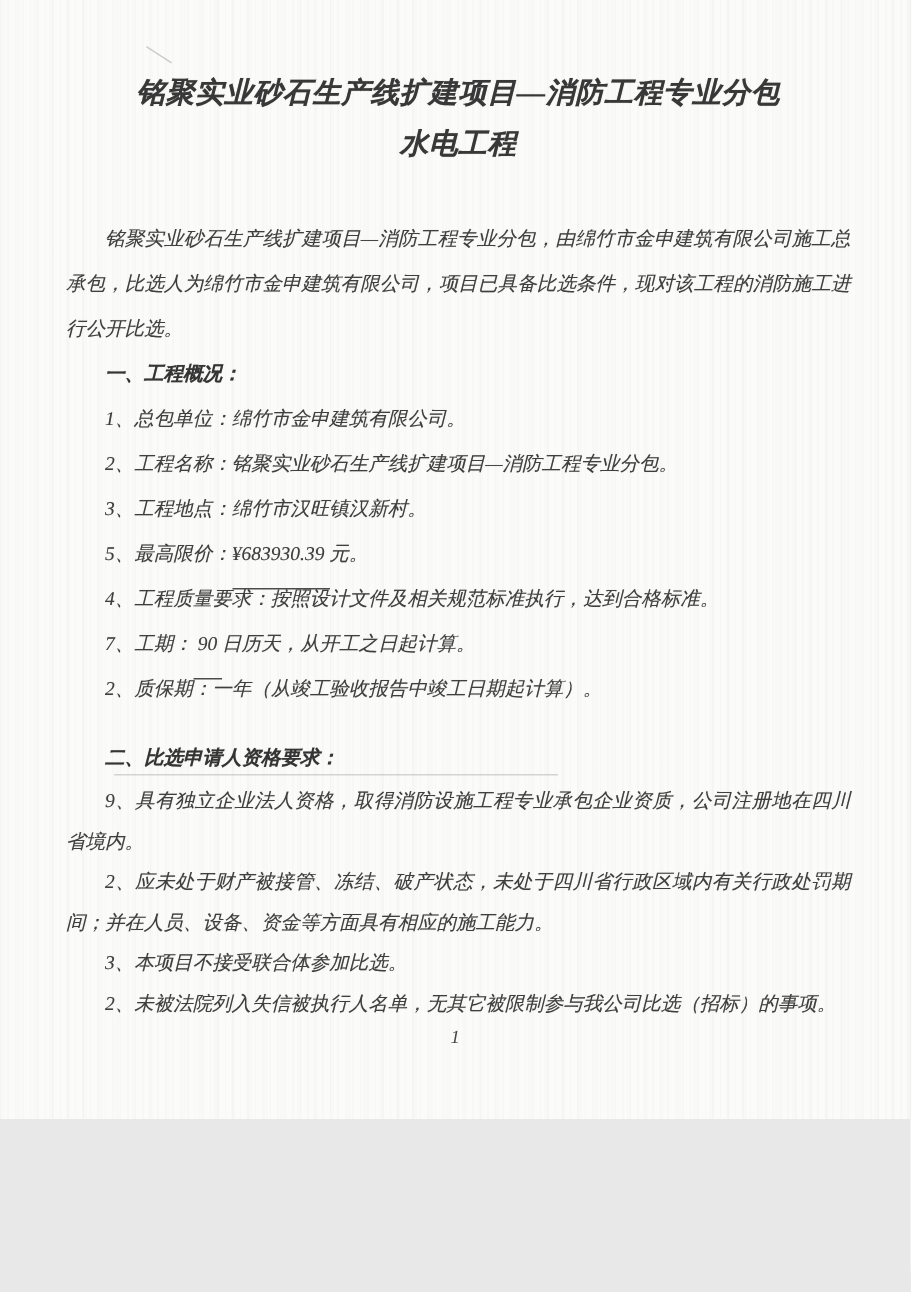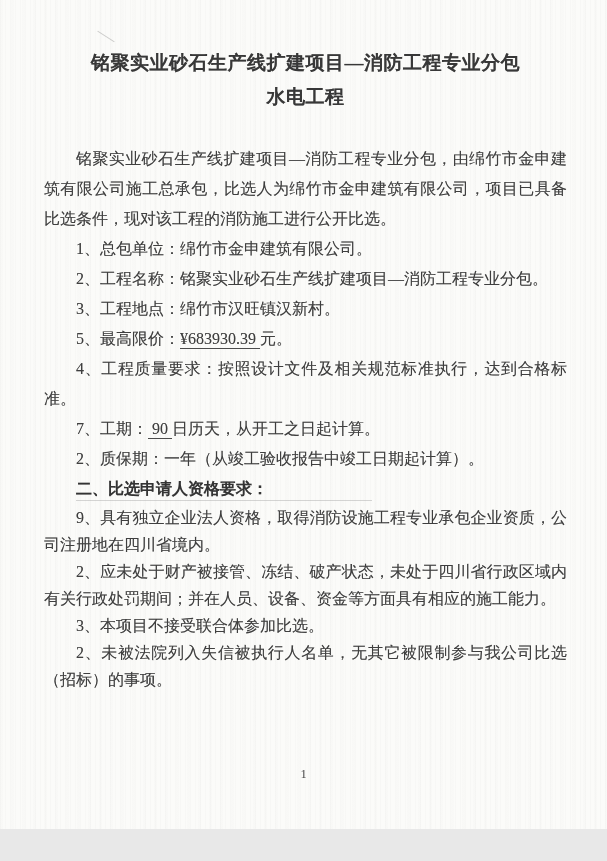--- a/index.html
+++ b/index.html
@@ -1,63 +1,64 @@
 <!DOCTYPE html>
 <html><head>
 <meta charset="utf-8">
 <style>
   html, body { margin: 0; padding: 0; background: #e8e8e8; }
   .page {
     position: relative;
     width: 607px;
-    height: 829px;
+    height: 746px;
     margin: 0 auto;
     background-color: #fbfbf9;
     background-image:
       repeating-linear-gradient(90deg, rgba(130,130,130,0.030) 0px, rgba(130,130,130,0.030) 1px, rgba(0,0,0,0) 1px, rgba(0,0,0,0) 5px),
       repeating-linear-gradient(90deg, rgba(150,150,150,0.022) 0px, rgba(150,150,150,0.022) 3px, rgba(0,0,0,0) 3px, rgba(0,0,0,0) 11px);
     overflow: hidden;
     font-family: "Liberation Serif", "DejaVu Serif", serif;
     color: #3f3f3f;
+    font-style: italic;
   }
   .content {
     position: absolute;
     top: 46px;
     left: 44px;
     right: 40px;
   }
   .doc-title {
     margin: 0;
     font-size: 19px;
     font-weight: 700;
     line-height: 34px;
     text-align: center;
     letter-spacing: 0.5px;
     color: #383838;
     text-shadow: 0 0 0.5px rgba(70,70,70,0.55);
   }
   .para {
     margin: 0;
-    font-size: 16px;
+    font-size: 13px;
     line-height: 30px;
     text-indent: 2em;
     text-align: justify;
     text-shadow: 0 0 0.5px rgba(80,80,80,0.45);
   }
   .intro { margin-top: 30px; }
   .heading {
     font-weight: 700;
     color: #343434;
     position: relative;
   }
   .s2 { line-height: 27px; }
-  .sec2-gap { margin-top: 0; }
+  .sec2-gap { margin-top: 16px; }
   .uline {
     border-bottom: 1px solid #4c4c4c;
-    padding-bottom: 1px;
+    padding-bottom: 16px;
   }
   .artifact-underline {
     position: absolute;
     left: 32px;
     top: 26px;
     width: 296px;
     height: 1px;
     background: rgba(140,140,140,0.35);
   }
   .artifact-diag {
@@ -84,20 +85,21 @@
 
 <div class="page">
   <div class="artifact-diag"></div>
 
   <div class="content">
     <h1 class="doc-title">铭聚实业砂石生产线扩建项目—消防工程专业分包</h1>
     <h1 class="doc-title">水电工程</h1>
 
     <p class="para intro">铭聚实业砂石生产线扩建项目—消防工程专业分包，由绵竹市金申建筑有限公司施工总承包，比选人为绵竹市金申建筑有限公司，项目已具备比选条件，现对该工程的消防施工进行公开比选。</p>
 
+    <p class="para heading">一、工程概况：</p>
     <p class="para">1、总包单位：绵竹市金申建筑有限公司。</p>
     <p class="para">2、工程名称：铭聚实业砂石生产线扩建项目—消防工程专业分包。</p>
     <p class="para">3、工程地点：绵竹市汉旺镇汉新村。</p>
     <p class="para"><span>5、最高限价：</span><span class="uline">¥683930.39&nbsp;</span><span>元。</span></p>
     <p class="para">4、工程质量要求：按照设计文件及相关规范标准执行，达到合格标准。</p>
     <p class="para"><span>7、工期：</span><span class="uline">&nbsp;90&nbsp;</span><span>日历天，从开工之日起计算。</span></p>
     <p class="para">2、质保期：一年（从竣工验收报告中竣工日期起计算）。</p>
 
     <p class="para heading sec2-gap"><span>二、比选申请人资格要求：</span><span class="artifact-underline"></span></p>
     <p class="para s2">9、具有独立企业法人资格，取得消防设施工程专业承包企业资质，公司注册地在四川省境内。</p>

